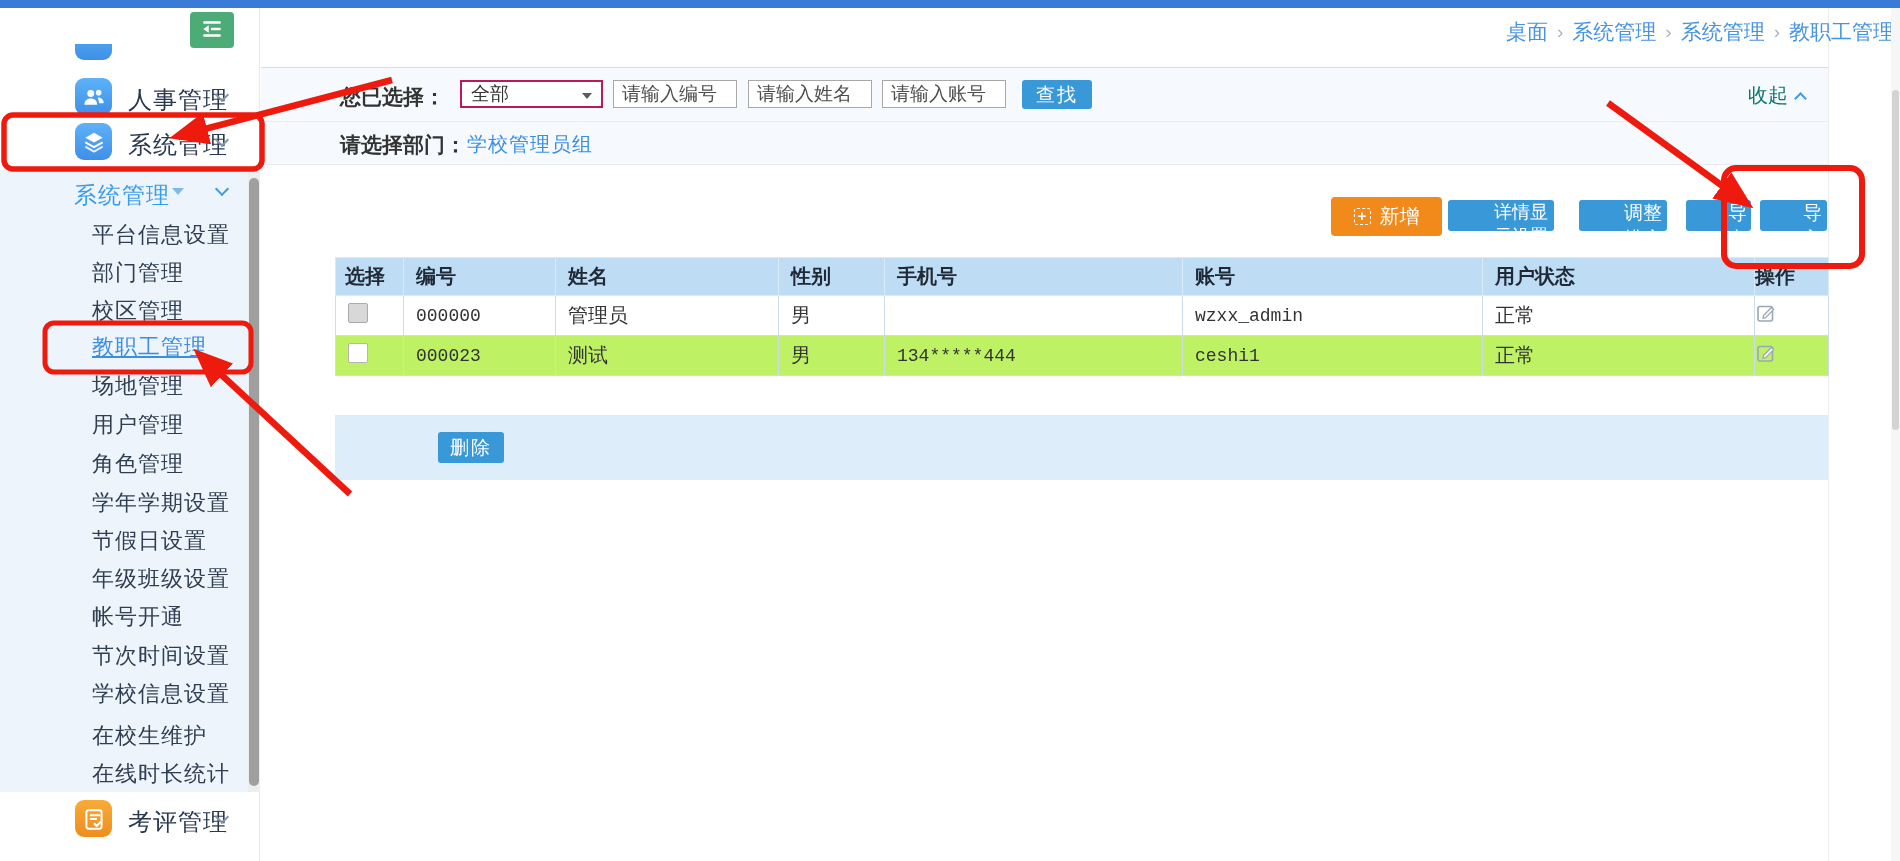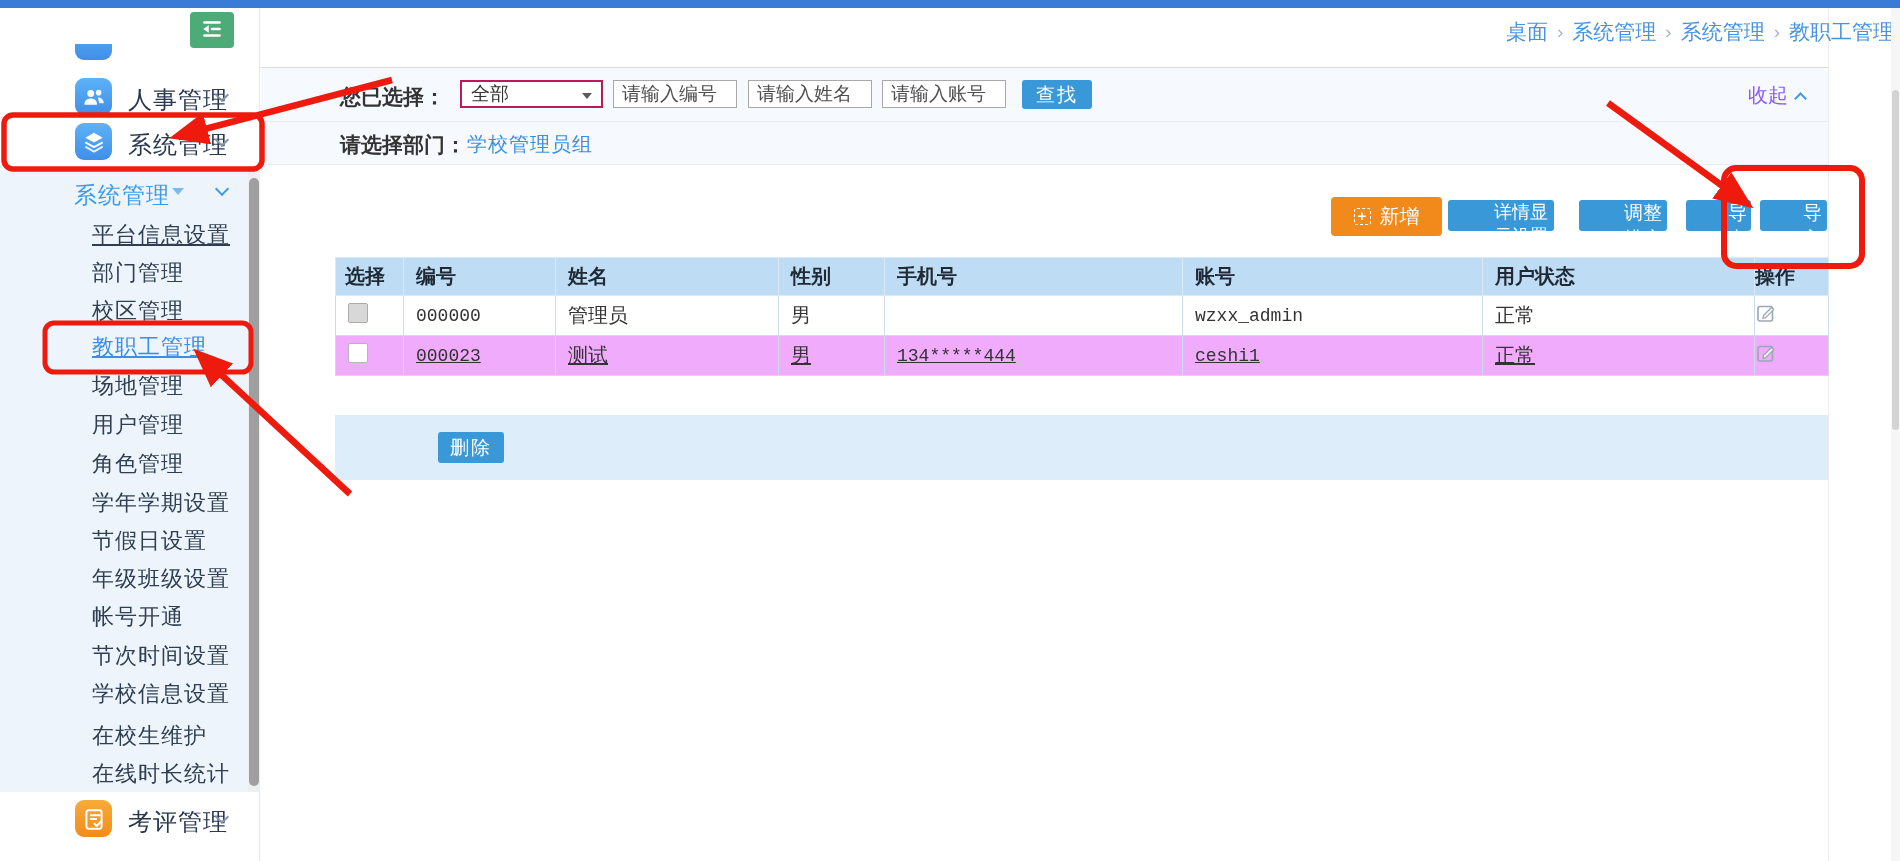--- a/index.html
+++ b/index.html
@@ -49,40 +49,40 @@
   .select-box { left: 460px; top: 80px; width: 143px; height: 28px; background: #fff; border: 2px solid #be185d;
                 z-index: 2; display: flex; align-items: center; padding-left: 9px; font-size: 19px; color: #333; cursor: pointer; }
   .caret-down { position: absolute; right: 9px; top: 11px; width: 0; height: 0;
                 border-left: 5px solid transparent; border-right: 5px solid transparent; border-top: 6px solid #5c5c5c; }
   .f-input { position: absolute; width: 124px; height: 28px; border: 1px solid #a8a8a8; background: #fff;
              font-size: 19px; padding: 0 8px; font-family: "Liberation Sans", sans-serif; color: #333; z-index: 2; }
   .f-input::placeholder { color: #4d4d4d; opacity: 1; }
   .btn-blue { background: #3999d8; color: #fff; border: none; border-radius: 3px; font-size: 19px;
               font-family: "Liberation Sans", sans-serif; cursor: pointer; z-index: 2; letter-spacing: 2px; }
   .collapse-link { left: 1748px; top: 82px; display: flex; gap: 8px; align-items: center; font-size: 20px;
-                   color: #8b5cf6; cursor: pointer; z-index: 2; }
+                   color: #0f766e; cursor: pointer; z-index: 2; }
   .dept-link { font-size: 20px; color: #3a8ee6; text-decoration: none; cursor: pointer; z-index: 2; letter-spacing: 1px; }
 
   
   .btn-add { left: 1331px; top: 197px; width: 111px; height: 39px; background: #f18a1a; border: none; border-radius: 4px;
              color: #fff; font-size: 20px; display: flex; align-items: center; justify-content: center; gap: 9px;
              cursor: pointer; z-index: 2; font-family: "Liberation Sans", sans-serif; }
   .plus-box { width: 17px; height: 17px; border: 1.6px dashed #fff; border-radius: 3px; font-size: 15px;
               line-height: 13px; text-align: center; font-weight: bold; }
   .tb-btn { position: absolute; top: 200px; height: 31px; z-index: 2; padding-left: 40px; }
 
   
   .tbl-wrap { left: 335px; top: 257px; width: 1493px; z-index: 2; }
   table { border-collapse: collapse; table-layout: fixed; width: 1493px; }
   th { height: 38px; background: #bedcf4; font-size: 20px; font-weight: bold; color: #1f2a36;
        text-align: left; padding-left: 12px; border: 1px solid #d9ebf8; }
   td { height: 40px; font-size: 20px; color: #333; padding-left: 12px; border: 1px solid #ccdcea; }
   tr.r0 td { background: #ffffff; }
   tr.r1 td { background: #f6fafd; }
-  tr.r2 td { background: #f0abfc; text-decoration: underline; }
+  tr.r2 td { background: #bef264; }
   .mono { font-family: "Liberation Mono", "DejaVu Sans Mono", monospace; font-size: 18px; }
   .cb { width: 20px; height: 20px; background: #fff; border: 1px solid #b5b5b5; border-radius: 2px; cursor: pointer; }
   .cb.dis { background: #d8d8d8; border-color: #ababab; }
   .td-center { text-align: left; padding-left: 0; }
   .edit-btn { display: inline-block; width: 22px; height: 22px; cursor: pointer; }
 
   
   .band { left: 335px; top: 415px; width: 1493px; height: 65px; background: #ddeefa; z-index: 2; }
   .band-label { font-size: 20px; color: #333; letter-spacing: 1px; }
 
@@ -133,21 +133,21 @@
       <path d="M4 16.3 L12 20.8 L20 16.3" fill="none" stroke="#fff" stroke-width="1.8" stroke-linejoin="round" opacity=".85"></path>
     </svg>
   </div>
   <span class="abs side-label" style="left:128px; top:129px;">系统管理</span>
   <span class="abs chev" style="left:217px; top:135px;"></span>
 
   <span class="abs sub-header" style="left:74px; top:180px;">系统管理</span>
   <span class="abs tri-down" style="left:172px; top:188px;"></span>
   <span class="abs chev blue" style="left:217px; top:184px;"></span>
 
-  <a class="abs sub-item" style="left:92px; top:221px;text-decoration:underline;">平台信息设置</a>
+  <a class="abs sub-item" style="left:92px; top:221px;">平台信息设置</a>
   <a class="abs sub-item" style="left:92px; top:259px;">部门管理</a>
   <a class="abs sub-item" style="left:92px; top:297px;">校区管理</a>
   <a class="abs sub-item active" style="left:92px; top:333px;">教职工管理</a>
   <a class="abs sub-item" style="left:92px; top:372px;">场地管理</a>
   <a class="abs sub-item" style="left:92px; top:411px;">用户管理</a>
   <a class="abs sub-item" style="left:92px; top:450px;">角色管理</a>
   <a class="abs sub-item" style="left:92px; top:489px;">学年学期设置</a>
   <a class="abs sub-item" style="left:92px; top:527px;">节假日设置</a>
   <a class="abs sub-item" style="left:92px; top:565px;">年级班级设置</a>
   <a class="abs sub-item" style="left:92px; top:603px;">帐号开通</a>

